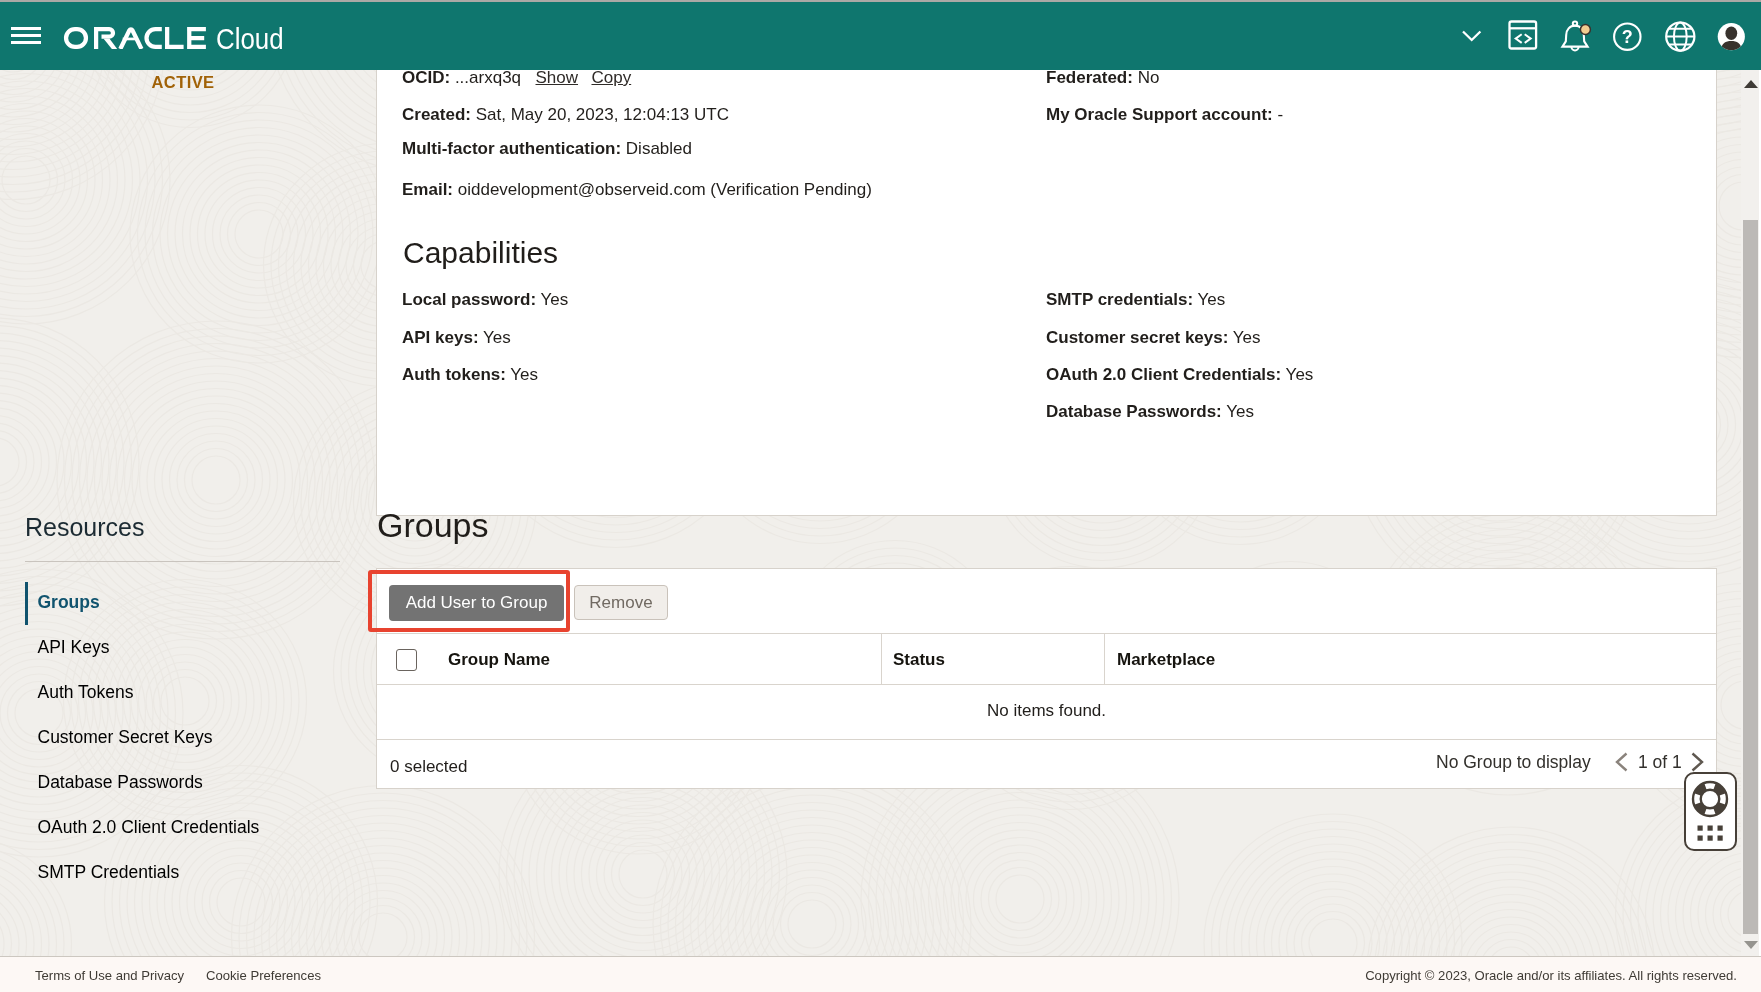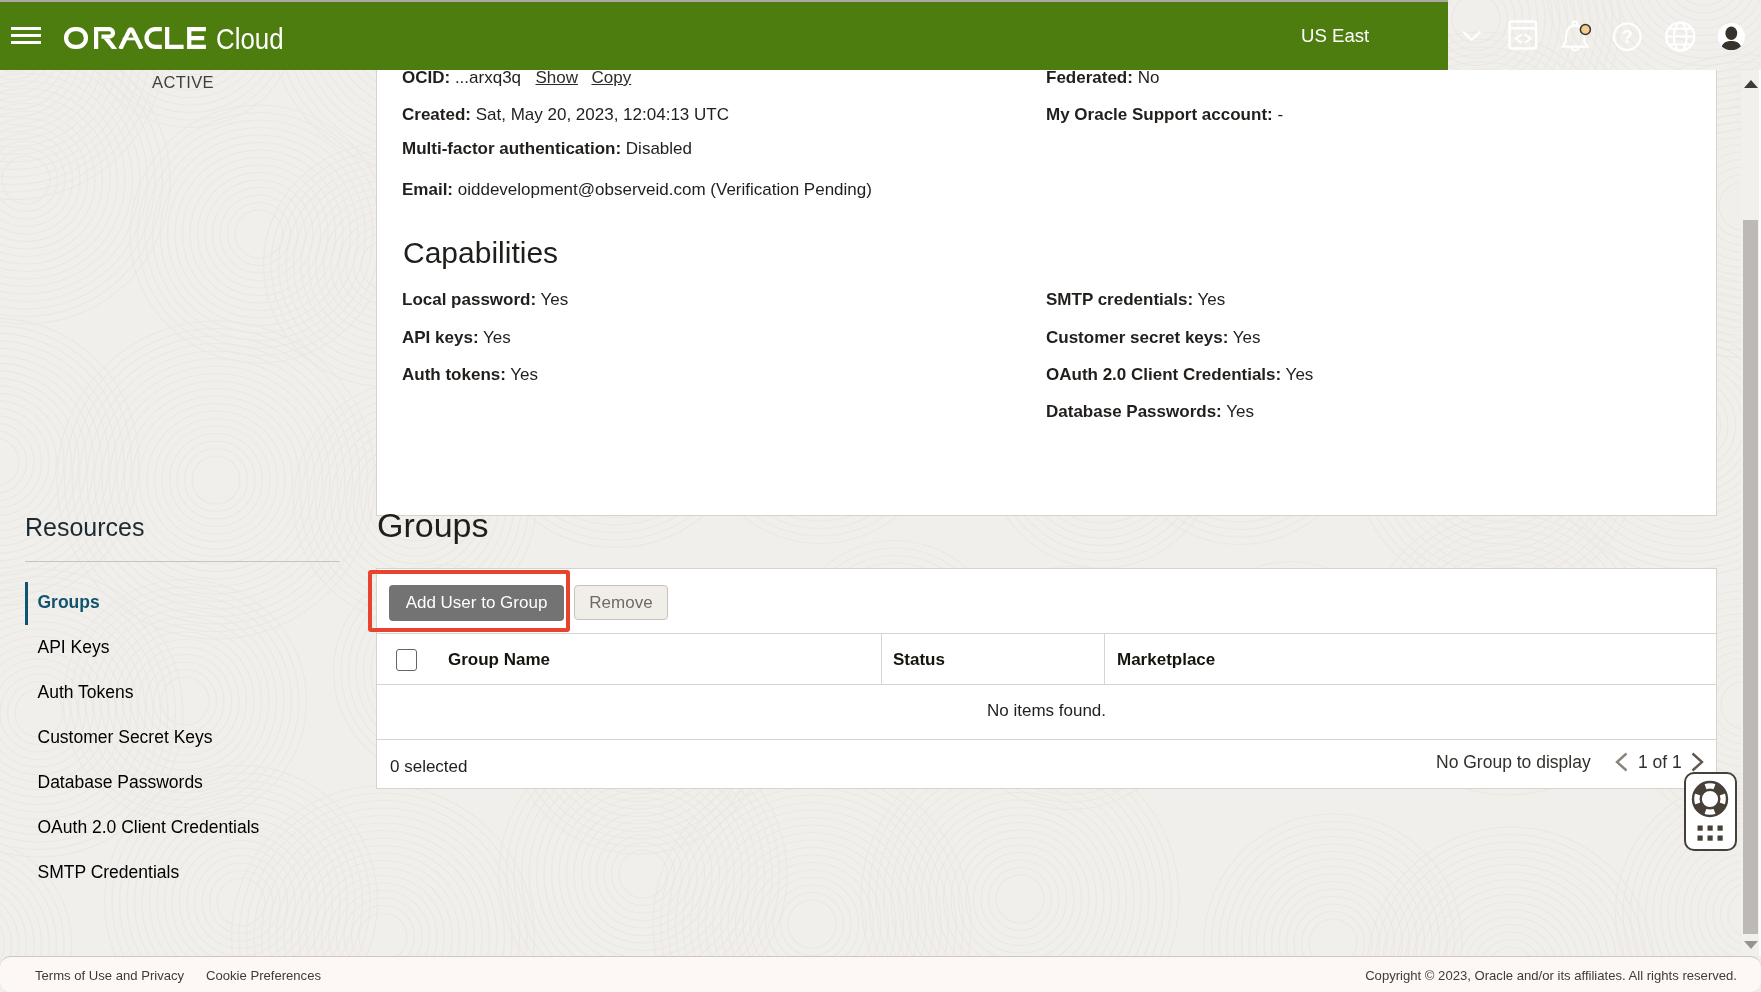--- a/index.html
+++ b/index.html
@@ -1,28 +1,28 @@
 <!DOCTYPE html>
 <html><head><meta charset="utf-8"><title>Oracle Cloud</title>
 <style>
 * { margin:0; padding:0; box-sizing:border-box; }
 html,body { width:1761px; height:992px; overflow:hidden; font-family:"Liberation Sans", sans-serif; }
 body { background:#f1efeb; position:relative; }
 #tex { position:absolute; left:0; top:0; z-index:0; }
 
-#hdr { position:absolute; left:0; top:0; width:1448px; height:70px; background:#4d7c0f; z-index:30; border-top:2px solid #aba8a5; }
+#hdr { position:absolute; left:0; top:0; width:1761px; height:70px; background:#0f766e; z-index:30; border-top:2px solid #aba8a5; }
 #hdr .ham { position:absolute; left:11px; top:25px; width:30px; }
 #hdr .ham div { height:3px; background:#fff; margin-bottom:4.2px; }
 #logo { position:absolute; left:63px; top:25px; }
 #cloud { position:absolute; left:215.5px; top:21.5px; font-size:30px; line-height:30px; color:#fff; font-weight:400; transform:scaleX(0.862); transform-origin:0 0; }
 #search { position:absolute; left:307px; top:13px; width:955px; height:42px; background:#57514c; border-radius:4px; color:#ccc7c2; font-size:17.2px; line-height:42px; padding-left:12px; }
 #region { position:absolute; top:0; height:68px; line-height:68px; color:#fff; font-size:18.6px; left:1301px; }
 #hicons { position:absolute; left:1291px; top:-2px; }
 
-#active { position:absolute; left:150px; top:73px; width:66px; text-align:center; font-size:16.5px; color:#404040; z-index:5; letter-spacing:0.4px;}
+#active { position:absolute; left:150px; top:73px; width:66px; text-align:center; font-size:16.5px; color:#a16207; z-index:5; letter-spacing:0.4px;font-weight:bold;}
 #res-h { position:absolute; left:25px; top:513px; font-size:25px; color:#1c2b33; z-index:5; font-weight:400;}
 #res-div { position:absolute; left:25px; top:561px; width:315px; border-top:1px solid #c9c4be; z-index:5;}
 #nav { position:absolute; left:25px; top:582px; z-index:5; }
 #nav .it { position:absolute; left:12.5px; font-size:17.5px; color:#000000; white-space:nowrap; }
 #nav .act { font-weight:bold; color:#10536e; }
 #nav .bar { position:absolute; left:0; top:0; width:3.2px; height:43px; background:#10536e; }
 
 .card { position:absolute; left:376px; background:#fff; border:1px solid #d7d2cb; z-index:5; }
 #card1 { top:70px; width:1341px; height:446px; border-top:none; }
 #card2 { top:568px; width:1341px; height:221px; }
@@ -36,21 +36,21 @@
 #btn-rem { position:absolute; left:197px; top:16px; width:94px; height:35px; background:#f1eeea; color:#716a62; font-size:17px; text-align:center; line-height:33px; border-radius:4px; border:1px solid #c9c2ba; }
 #redbox { position:absolute; left:368px; top:570px; width:202px; height:62px; border:4px solid #e8432f; border-radius:3px; z-index:20; }
 .tline { position:absolute; left:0; width:1339px; border-top:1px solid #d9d4cd; }
 .vline { position:absolute; top:64px; height:50.5px; border-left:1px solid #d9d4cd; }
 #cbx { position:absolute; left:19px; top:80px; width:21px; height:22px; border:1.5px solid #6a645e; border-radius:3px; background:#fff; }
 .th { position:absolute; font-weight:bold; font-size:17px; color:#16140f; }
 #noitems { position:absolute; left:0; top:132px; width:1339px; text-align:center; font-size:17px; color:#211e1b; }
 #selrow { position:absolute; left:13px; top:188px; font-size:17px; color:#211e1b; }
 .pgel { position:absolute; z-index:6; font-size:17.5px; color:#32302c; white-space:nowrap; }
 
-#footer { position:absolute; left:0; top:956px; width:1761px; height:36px; background:#fdf8f5; border-top:1px solid #ccc7c0; z-index:10; font-size:13.1px; color:#3f3b35;border-radius:11px; }
+#footer { position:absolute; left:0; top:956px; width:1761px; height:36px; background:#fdf8f5; border-top:1px solid #ccc7c0; z-index:10; font-size:13.1px; color:#3f3b35; }
 #footer span { position:absolute; top:11px; }
 
 #widget { position:absolute; left:1684px; top:772px; width:53px; height:79px; background:#fff; border:2.5px solid #474038; border-radius:10px; z-index:25; }
 
 #sb-track { position:absolute; left:1741px; top:70px; width:17.5px; height:886px; background:#f2f0ed; z-index:28; }
 #sb-white { position:absolute; left:1758.5px; top:70px; width:2.5px; height:886px; background:#fff; z-index:28; }
 #sb-thumb { position:absolute; left:1742.5px; top:220px; width:15.5px; height:714px; background:#bcb9b6; z-index:29; }
 .sb-arrow { position:absolute; z-index:29; width:0; height:0; }
 </style></head>
 <body>
@@ -1349,21 +1349,20 @@
 <path d="M161.8 2.125 H155.4 A8.875 8.875 0 0 0 155.4 19.875 H161.8"></path>
 <path d="M167.15 0 V22 M165 19.875 H183.6"></path>
 <path d="M189.25 0 V22 M187.1 2.125 H205.9 M189 11 H204.2 M187.1 19.875 H205.9"></path>
 </g>
 <g fill="#fff">
 <path d="M103.6 11.7 L109.6 11.7 L117.2 22 L111.9 22 Z"></path>
 <rect x="122.7" y="10.6" width="15.3" height="2.7"></rect>
 </g>
 </svg></div>
   <div id="cloud">Cloud</div>
-  <div id="region">US East (Ashburn)</div>
   <svg id="hicons" width="470" height="70" viewBox="1291 0 470 70">
 <g stroke="#fff" fill="none" stroke-width="2.3">
 <path d="M1463 31.5 L1471.7 40 L1480.4 31.5"></path>
 <rect x="1509.5" y="21.5" width="26.6" height="27" rx="2"></rect>
 <path d="M1509.5 28.3 H1536.1"></path>
 <path d="M1521.7 34.3 L1515.7 38.6 L1521.7 42.9" stroke-width="2"></path>
 <path d="M1524.7 34.3 L1530.7 38.6 L1524.7 42.9" stroke-width="2"></path>
 <circle cx="1575" cy="23.6" r="2.2" stroke-width="2"></circle>
 <path d="M1575 25.6 C1569.8 25.6 1566.2 29.8 1566.2 35 L1565.8 41.3 L1562.4 46.6 H1587.6 L1584.2 41.3 L1583.8 35 C1583.8 29.8 1580.2 25.6 1575 25.6 Z" stroke-width="2.1"></path>
 <path d="M1571.4 46.8 A3.6 3.6 0 0 0 1578.6 46.8" stroke-width="2"></path>

